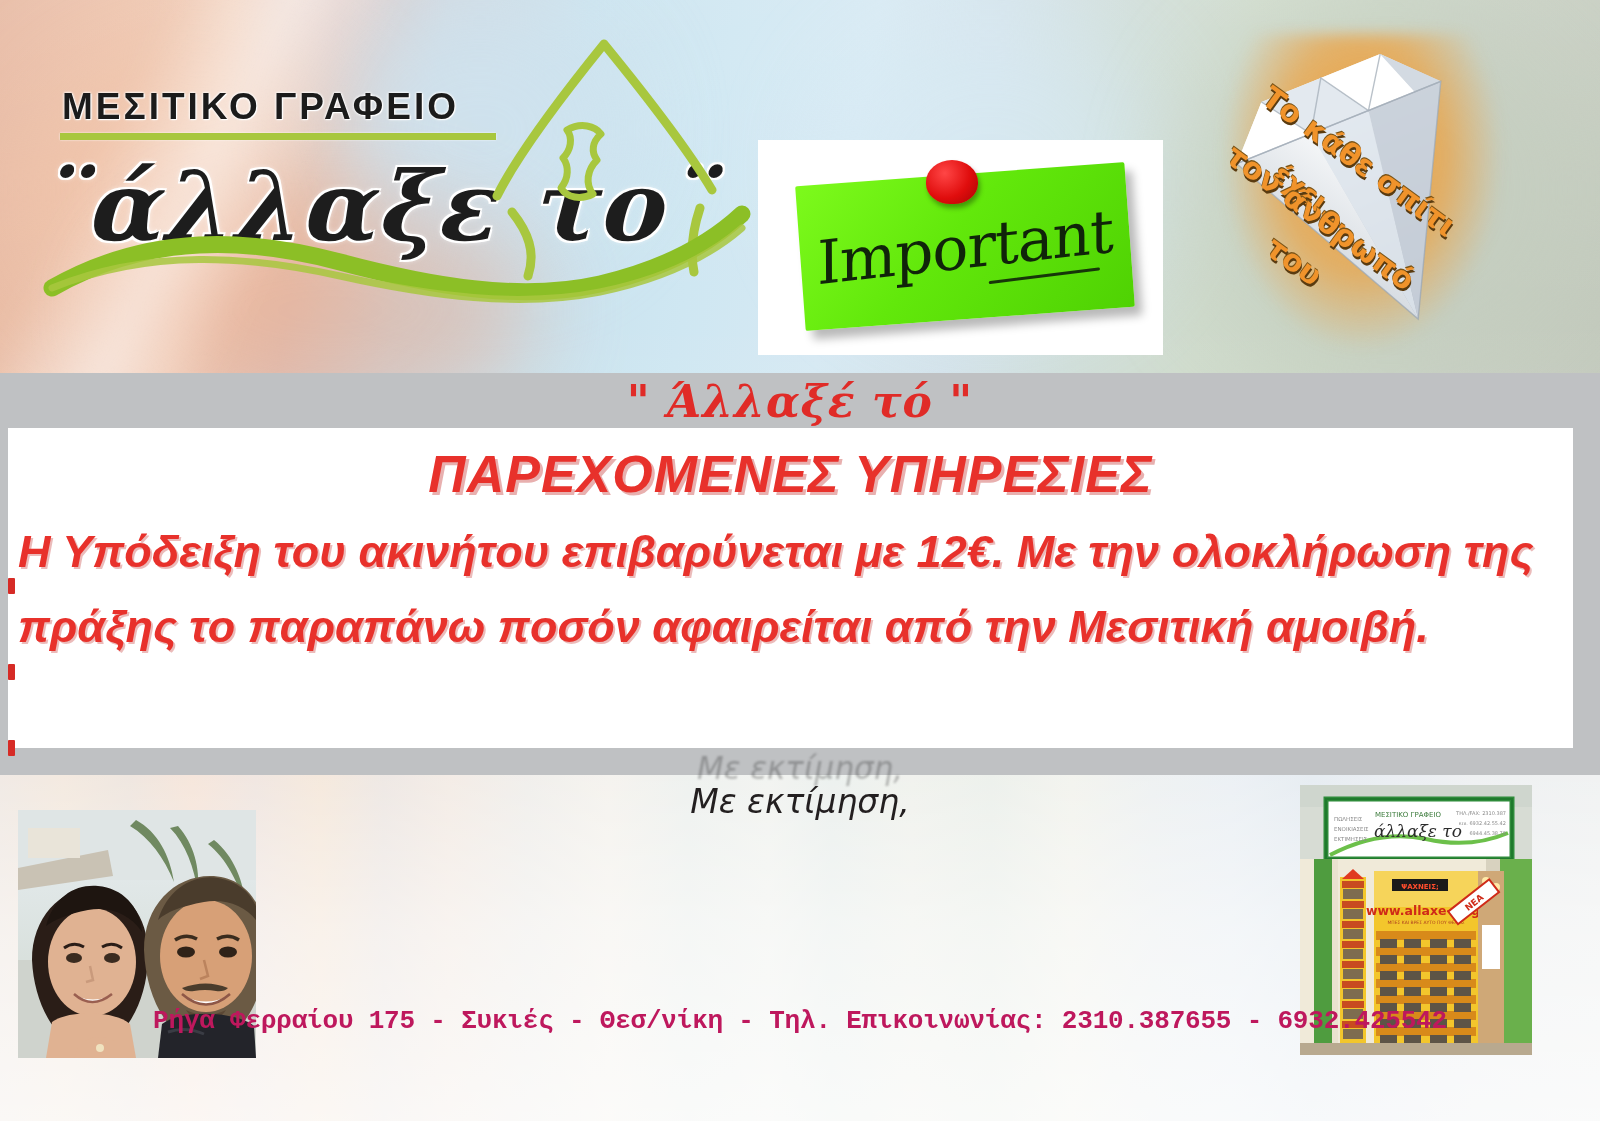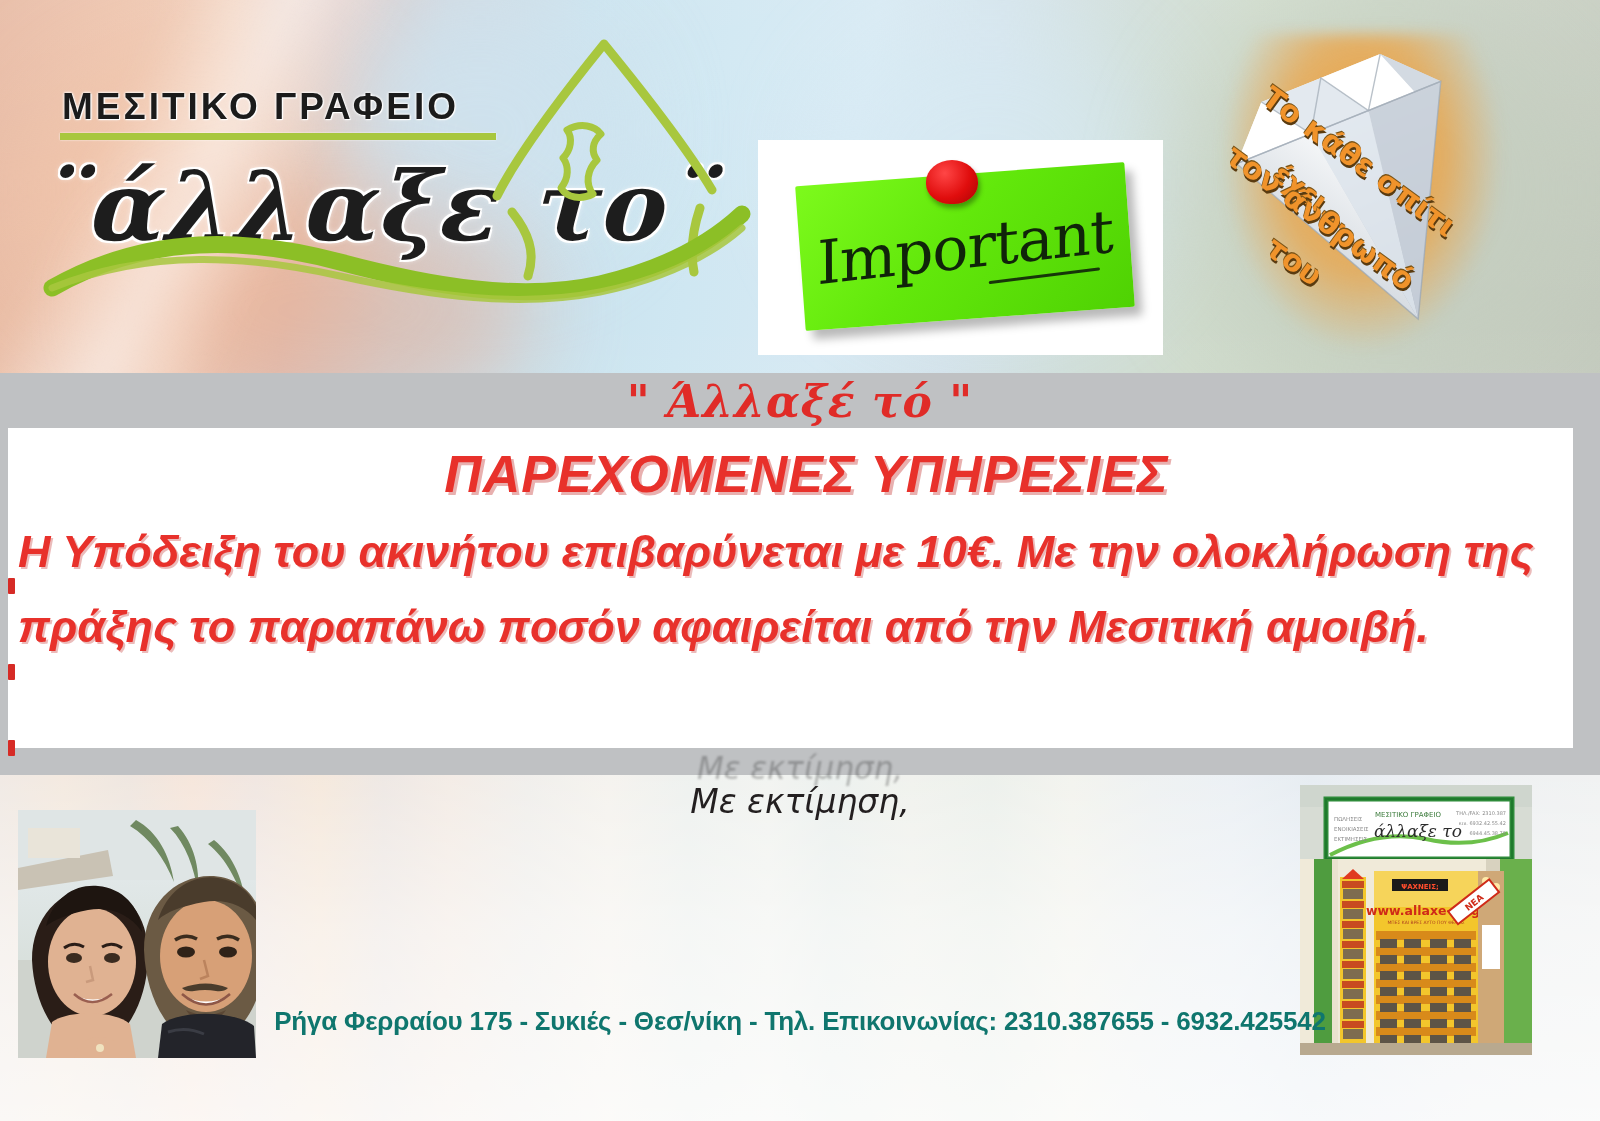--- a/index.html
+++ b/index.html
@@ -156,21 +156,20 @@
   .white-panel{
     position:absolute;left:8px;top:428px;width:1565px;height:320px;
     background:#ffffff;
   }
   .services-head{
     position:absolute;left:0;top:16px;width:1565px;text-align:center;
     font-family:"Liberation Sans","DejaVu Sans",sans-serif;
     font-weight:bold;font-style:italic;font-size:52px;color:#e8312b;
     letter-spacing:1px;
     text-shadow:3px 3px 0 rgba(190,30,25,.35);
-    padding-left:16px;
   }
   .body-copy{
     position:absolute;left:10px;top:86px;width:1540px;
     font-family:"Liberation Sans","DejaVu Sans",sans-serif;
     font-weight:bold;font-style:italic;font-size:45px;color:#e8312b;
     line-height:75px;letter-spacing:0px;
     text-shadow:2px 2px 0 rgba(190,30,25,.30);
   }
   .edge-mark{position:absolute;left:0;width:7px;height:16px;background:#d62b26;border-radius:1px;}
   .em1{top:150px;} .em2{top:236px;} .em3{top:312px;}
@@ -195,22 +194,22 @@
   }
   .shop{
     position:absolute;left:1300px;top:785px;width:232px;height:270px;
     overflow:hidden;background:#c8d3c6;
   }
   .ph-svg{position:absolute;left:0;top:0;}
 
   
   .contact{
     position:absolute;left:0;top:1006px;width:1600px;text-align:center;
-    font-family:Liberation Sans, sans-serif;
-    font-weight:bold;font-size:26px;color:#0f766e;
+    font-family:Liberation Mono, monospace;
+    font-weight:bold;font-size:26px;color:#be185d;
     letter-spacing:-.2px;
   }
 </style>
 </head>
 <body>
 
 <div class="page">
 
   <div class="bg">
     <div class="bg-base"></div>
@@ -285,21 +284,21 @@
       <div class="dtxt dtxt3">τον άνθρωπό</div>
       <div class="dtxt dtxt4">του</div>
     </div>
   </div>
 
   <div class="gray-band"></div>
   <div class="band-title">" Άλλαξέ τό "</div>
 
   <div class="white-panel">
     <div class="services-head">ΠΑΡΕΧΟΜΕΝΕΣ ΥΠΗΡΕΣΙΕΣ</div>
-    <div class="body-copy">Η Υπόδειξη του ακινήτου επιβαρύνεται με 10€. Με την ολοκλήρωση της πράξης το παραπάνω ποσόν αφαιρείται από την Μεσιτική αμοιβή.</div>
+    <div class="body-copy">Η Υπόδειξη του ακινήτου επιβαρύνεται με 12€. Με την ολοκλήρωση της πράξης το παραπάνω ποσόν αφαιρείται από την Μεσιτική αμοιβή.</div>
     <div class="edge-mark em1"></div>
     <div class="edge-mark em2"></div>
     <div class="edge-mark em3"></div>
   </div>
 
   <div class="sig-ghost">Με εκτίμηση,</div>
   <div class="signature">
     <div>Με εκτίμηση,</div>
   </div>
 

